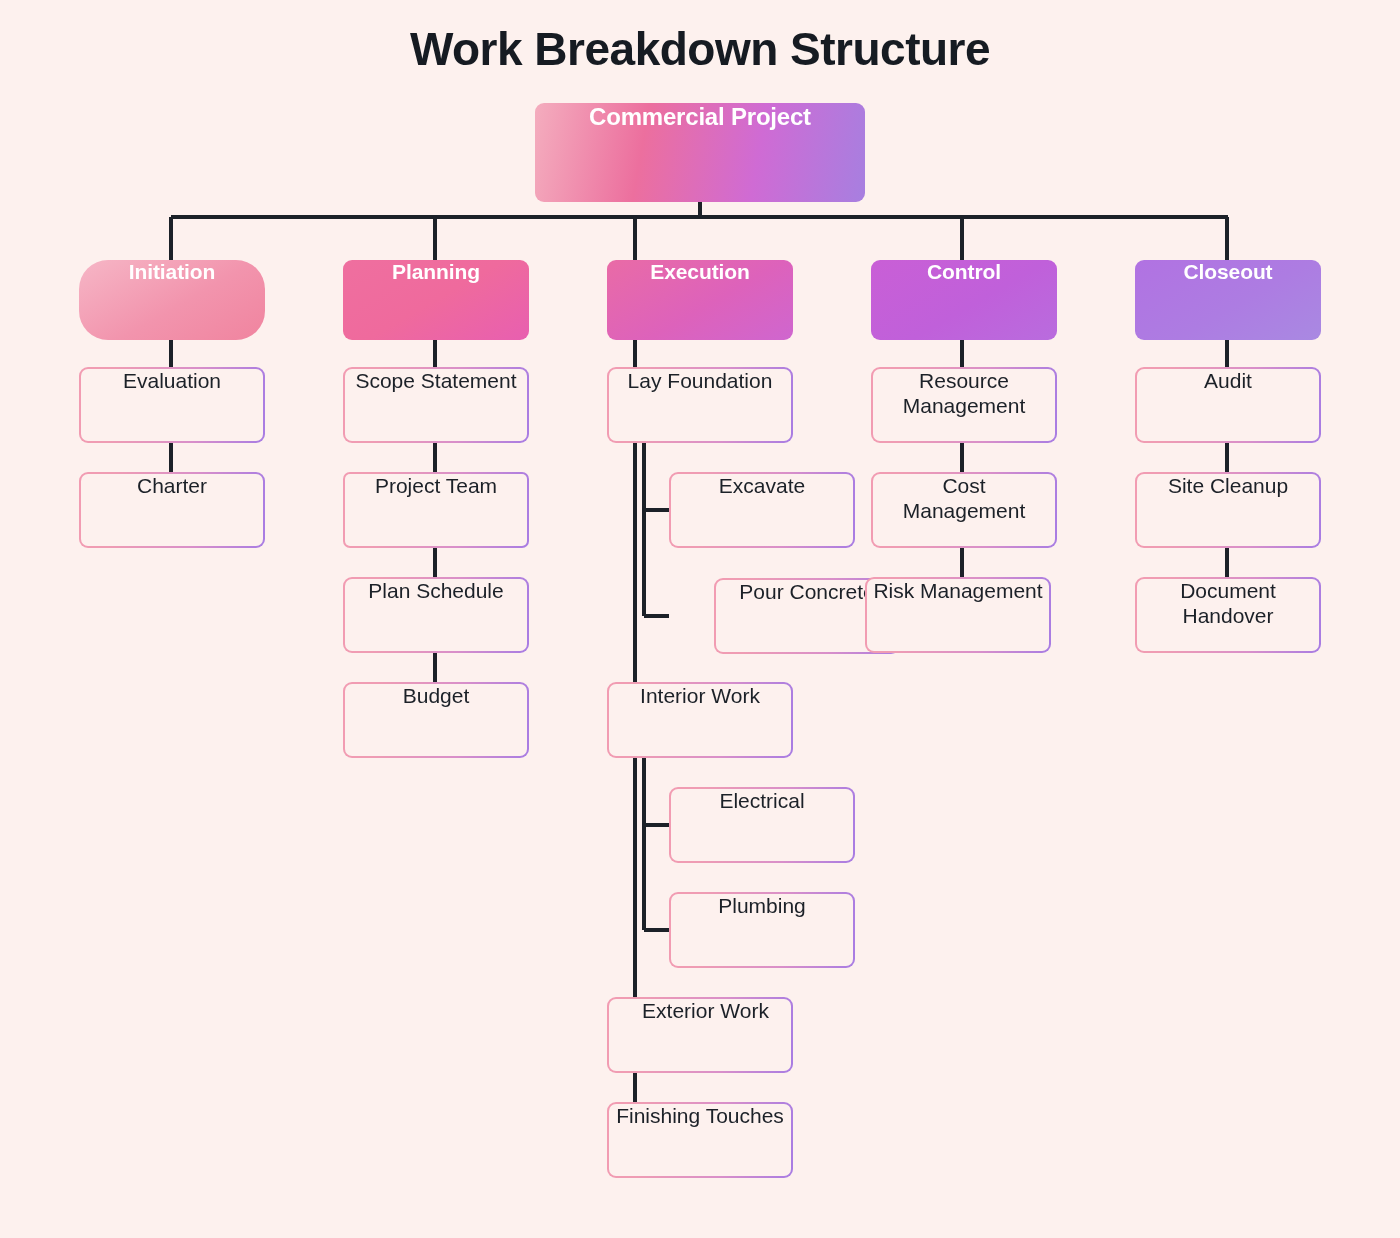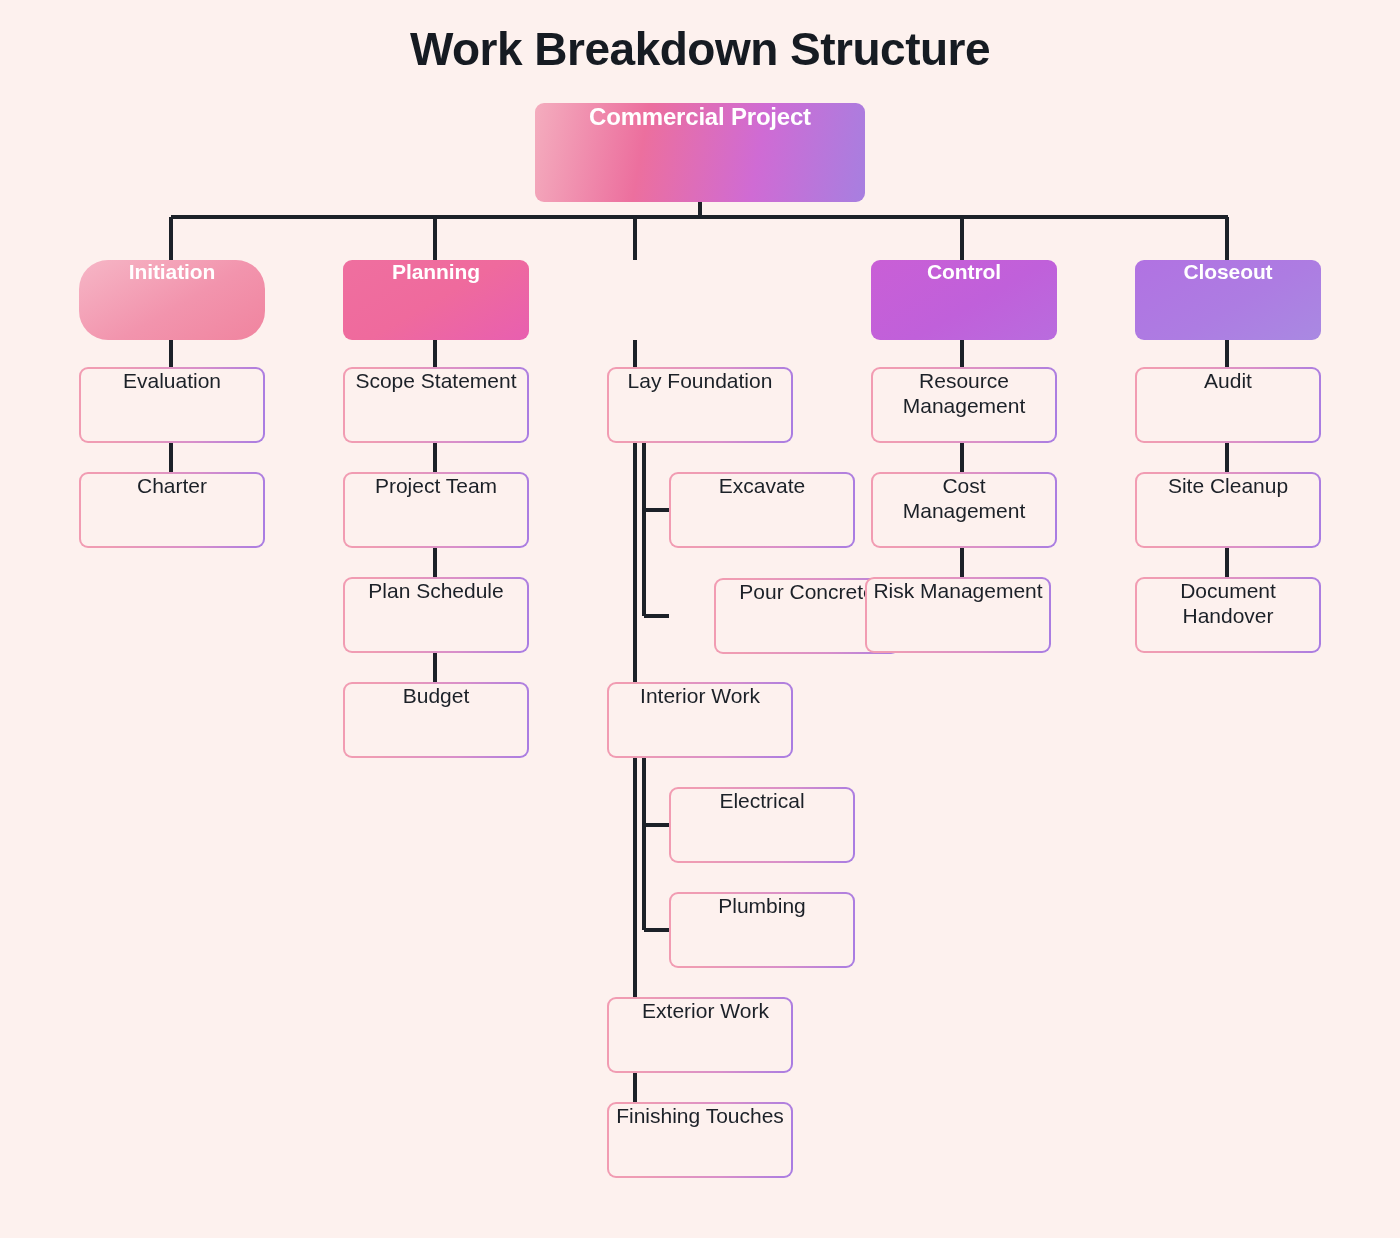--- a/index.html
+++ b/index.html
@@ -148,38 +148,41 @@
   <div class="node root" style="left: 535px; top: 103px; width: 330px; height: 99px; background: linear-gradient(100deg, rgb(244, 173, 190) 0%, rgb(236, 111, 158) 33%, rgb(207, 107, 212) 67%, rgb(167, 127, 224) 100%);">
     <span class="label">Commercial Project</span>
   </div>
 
   <div class="node phase p0" style="left:79px; top:260px; width:186px; height:80px;">
     <span class="label">Initiation</span>
   </div>
   <div class="node phase p1" style="left:343px; top:260px; width:186px; height:80px;">
     <span class="label">Planning</span>
   </div>
+  <div class="node phase p2" style="left:607px; top:260px; width:186px; height:80px;">
+    <span class="label">Execution</span>
+  </div>
   <div class="node phase p3" style="left:871px; top:260px; width:186px; height:80px;">
     <span class="label">Control</span>
   </div>
   <div class="node phase p4" style="left:1135px; top:260px; width:186px; height:80px;">
     <span class="label">Closeout</span>
   </div>
 
   <div class="node task" style="left:79px; top:367px; width:186px; height:76px;">
     <span class="label">Evaluation</span>
   </div>
   <div class="node task" style="left:79px; top:472px; width:186px; height:76px;">
     <span class="label">Charter</span>
   </div>
 
   <div class="node task" style="left:343px; top:367px; width:186px; height:76px;">
     <span class="label">Scope Statement</span>
   </div>
-  <div class="node task" style="left:343px; top:472px; width:186px; height:76px;">
+  <div class="node task" style="left:343px; top:472px; width:186px; height:76px;border-radius:7px;">
     <span class="label">Project Team</span>
   </div>
   <div class="node task" style="left:343px; top:577px; width:186px; height:76px;">
     <span class="label">Plan Schedule</span>
   </div>
   <div class="node task" style="left:343px; top:682px; width:186px; height:76px;">
     <span class="label">Budget</span>
   </div>
 
   <div class="node task" style="left:607px; top:367px; width:186px; height:76px;">

